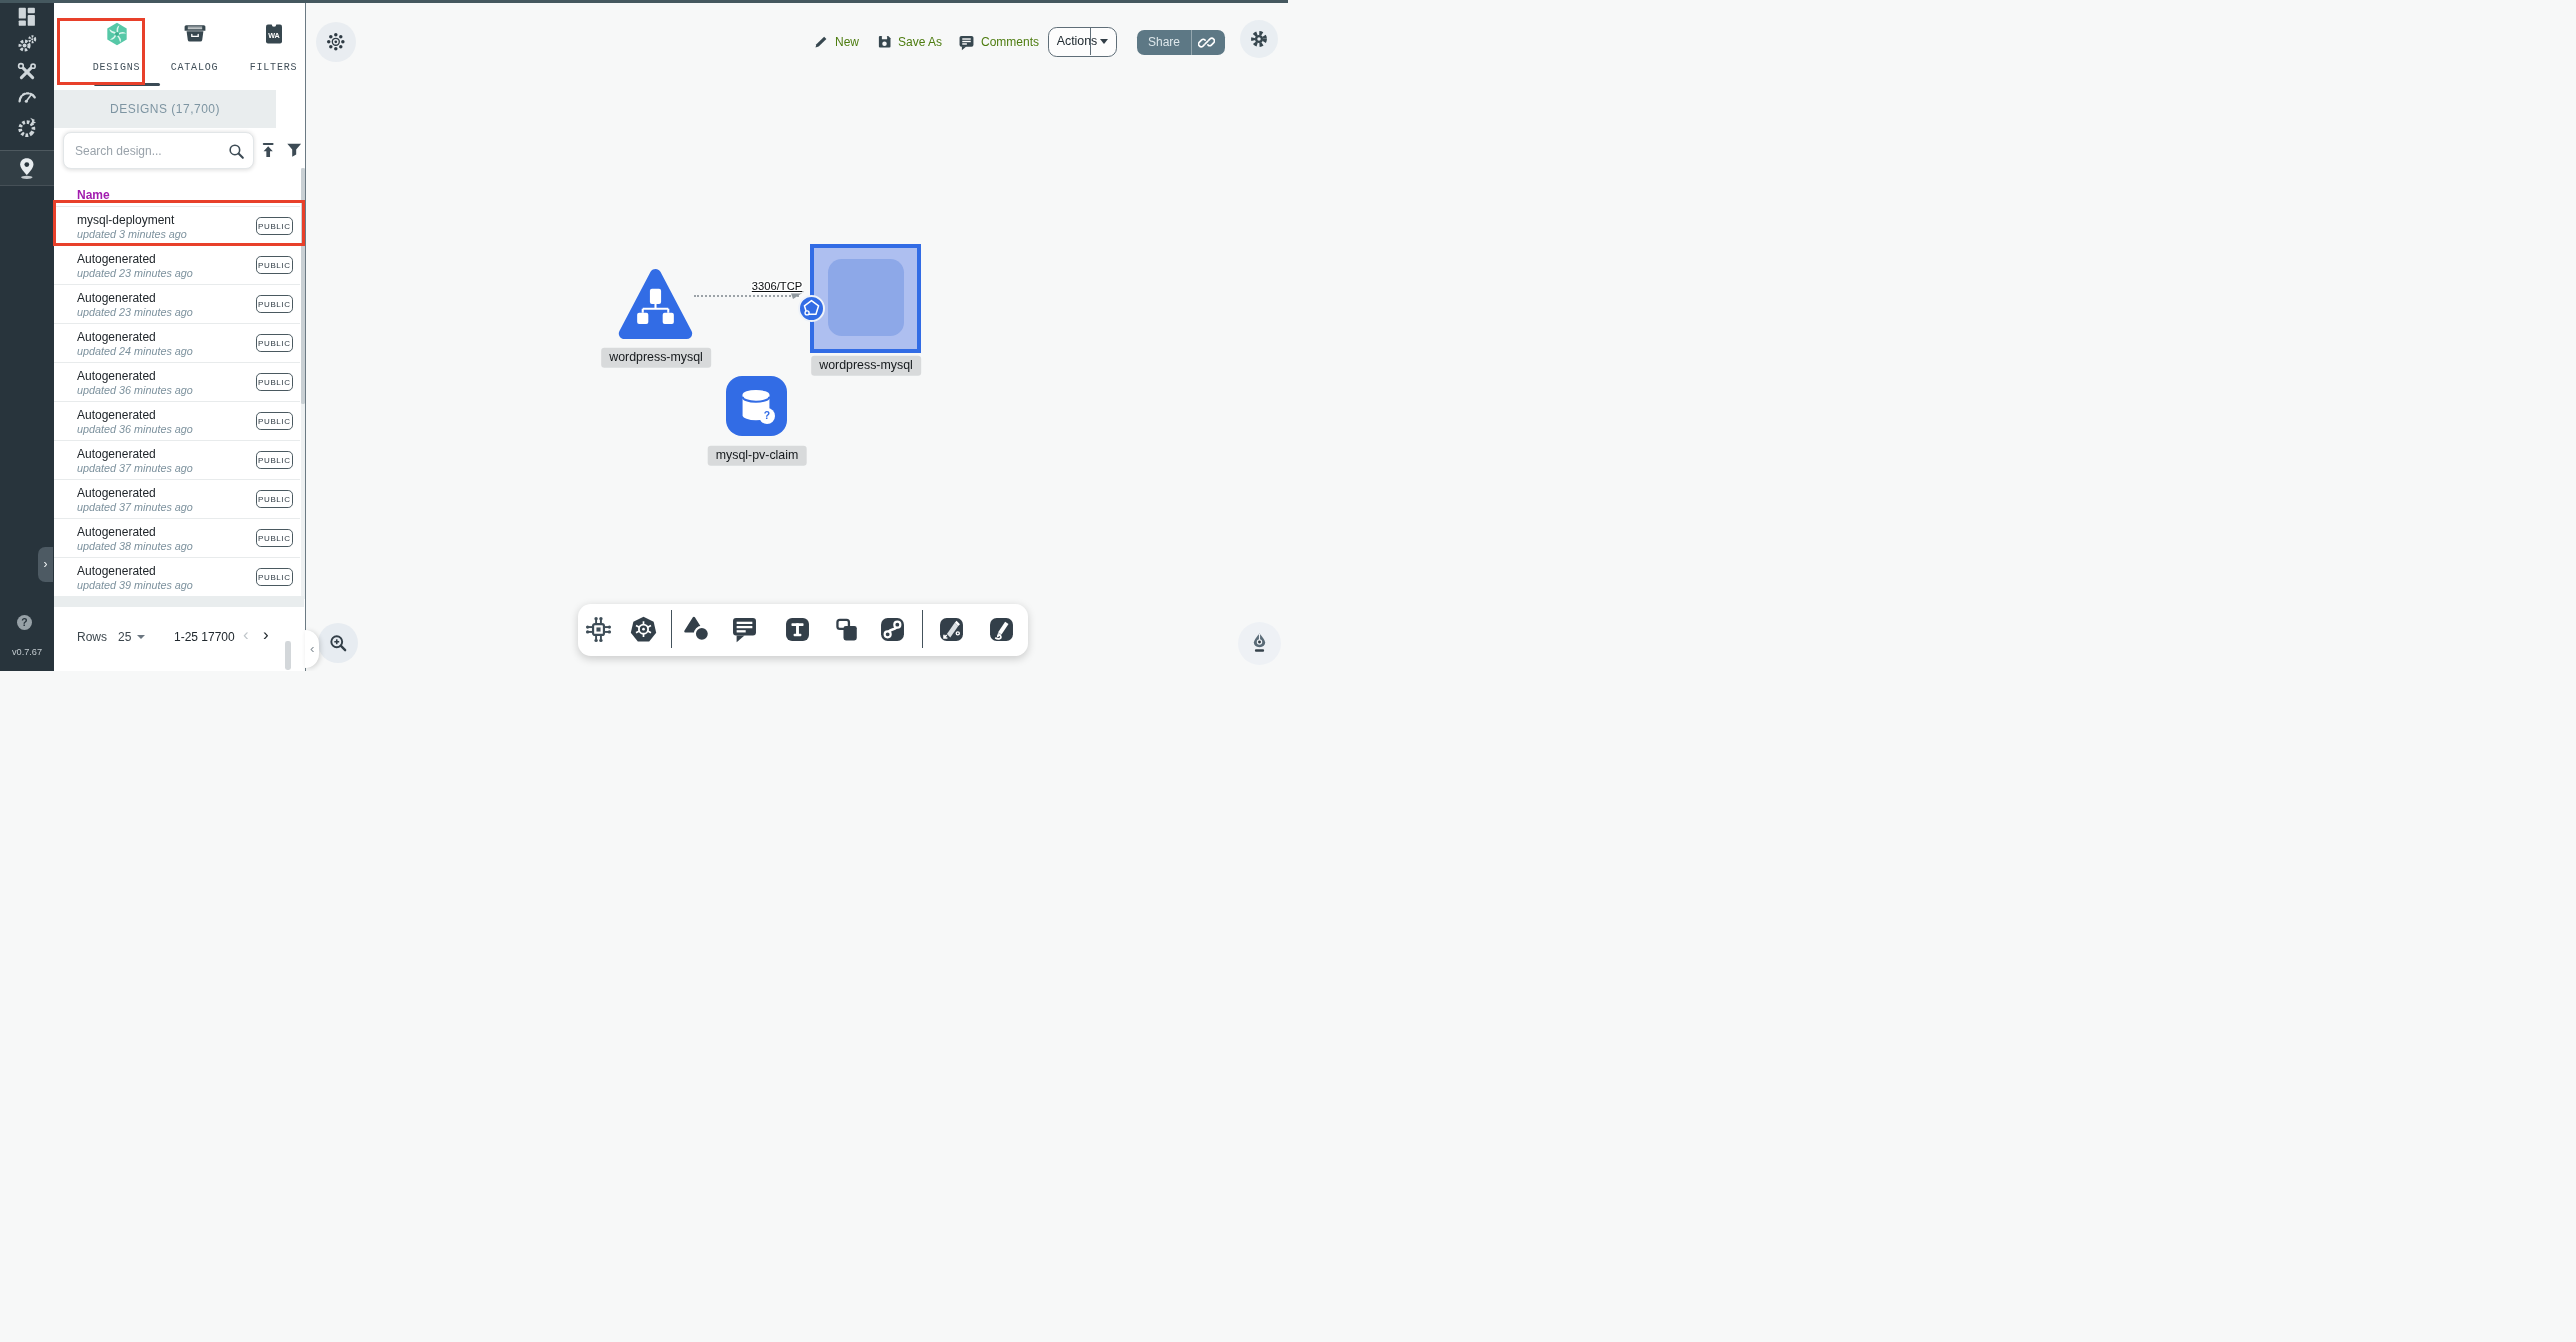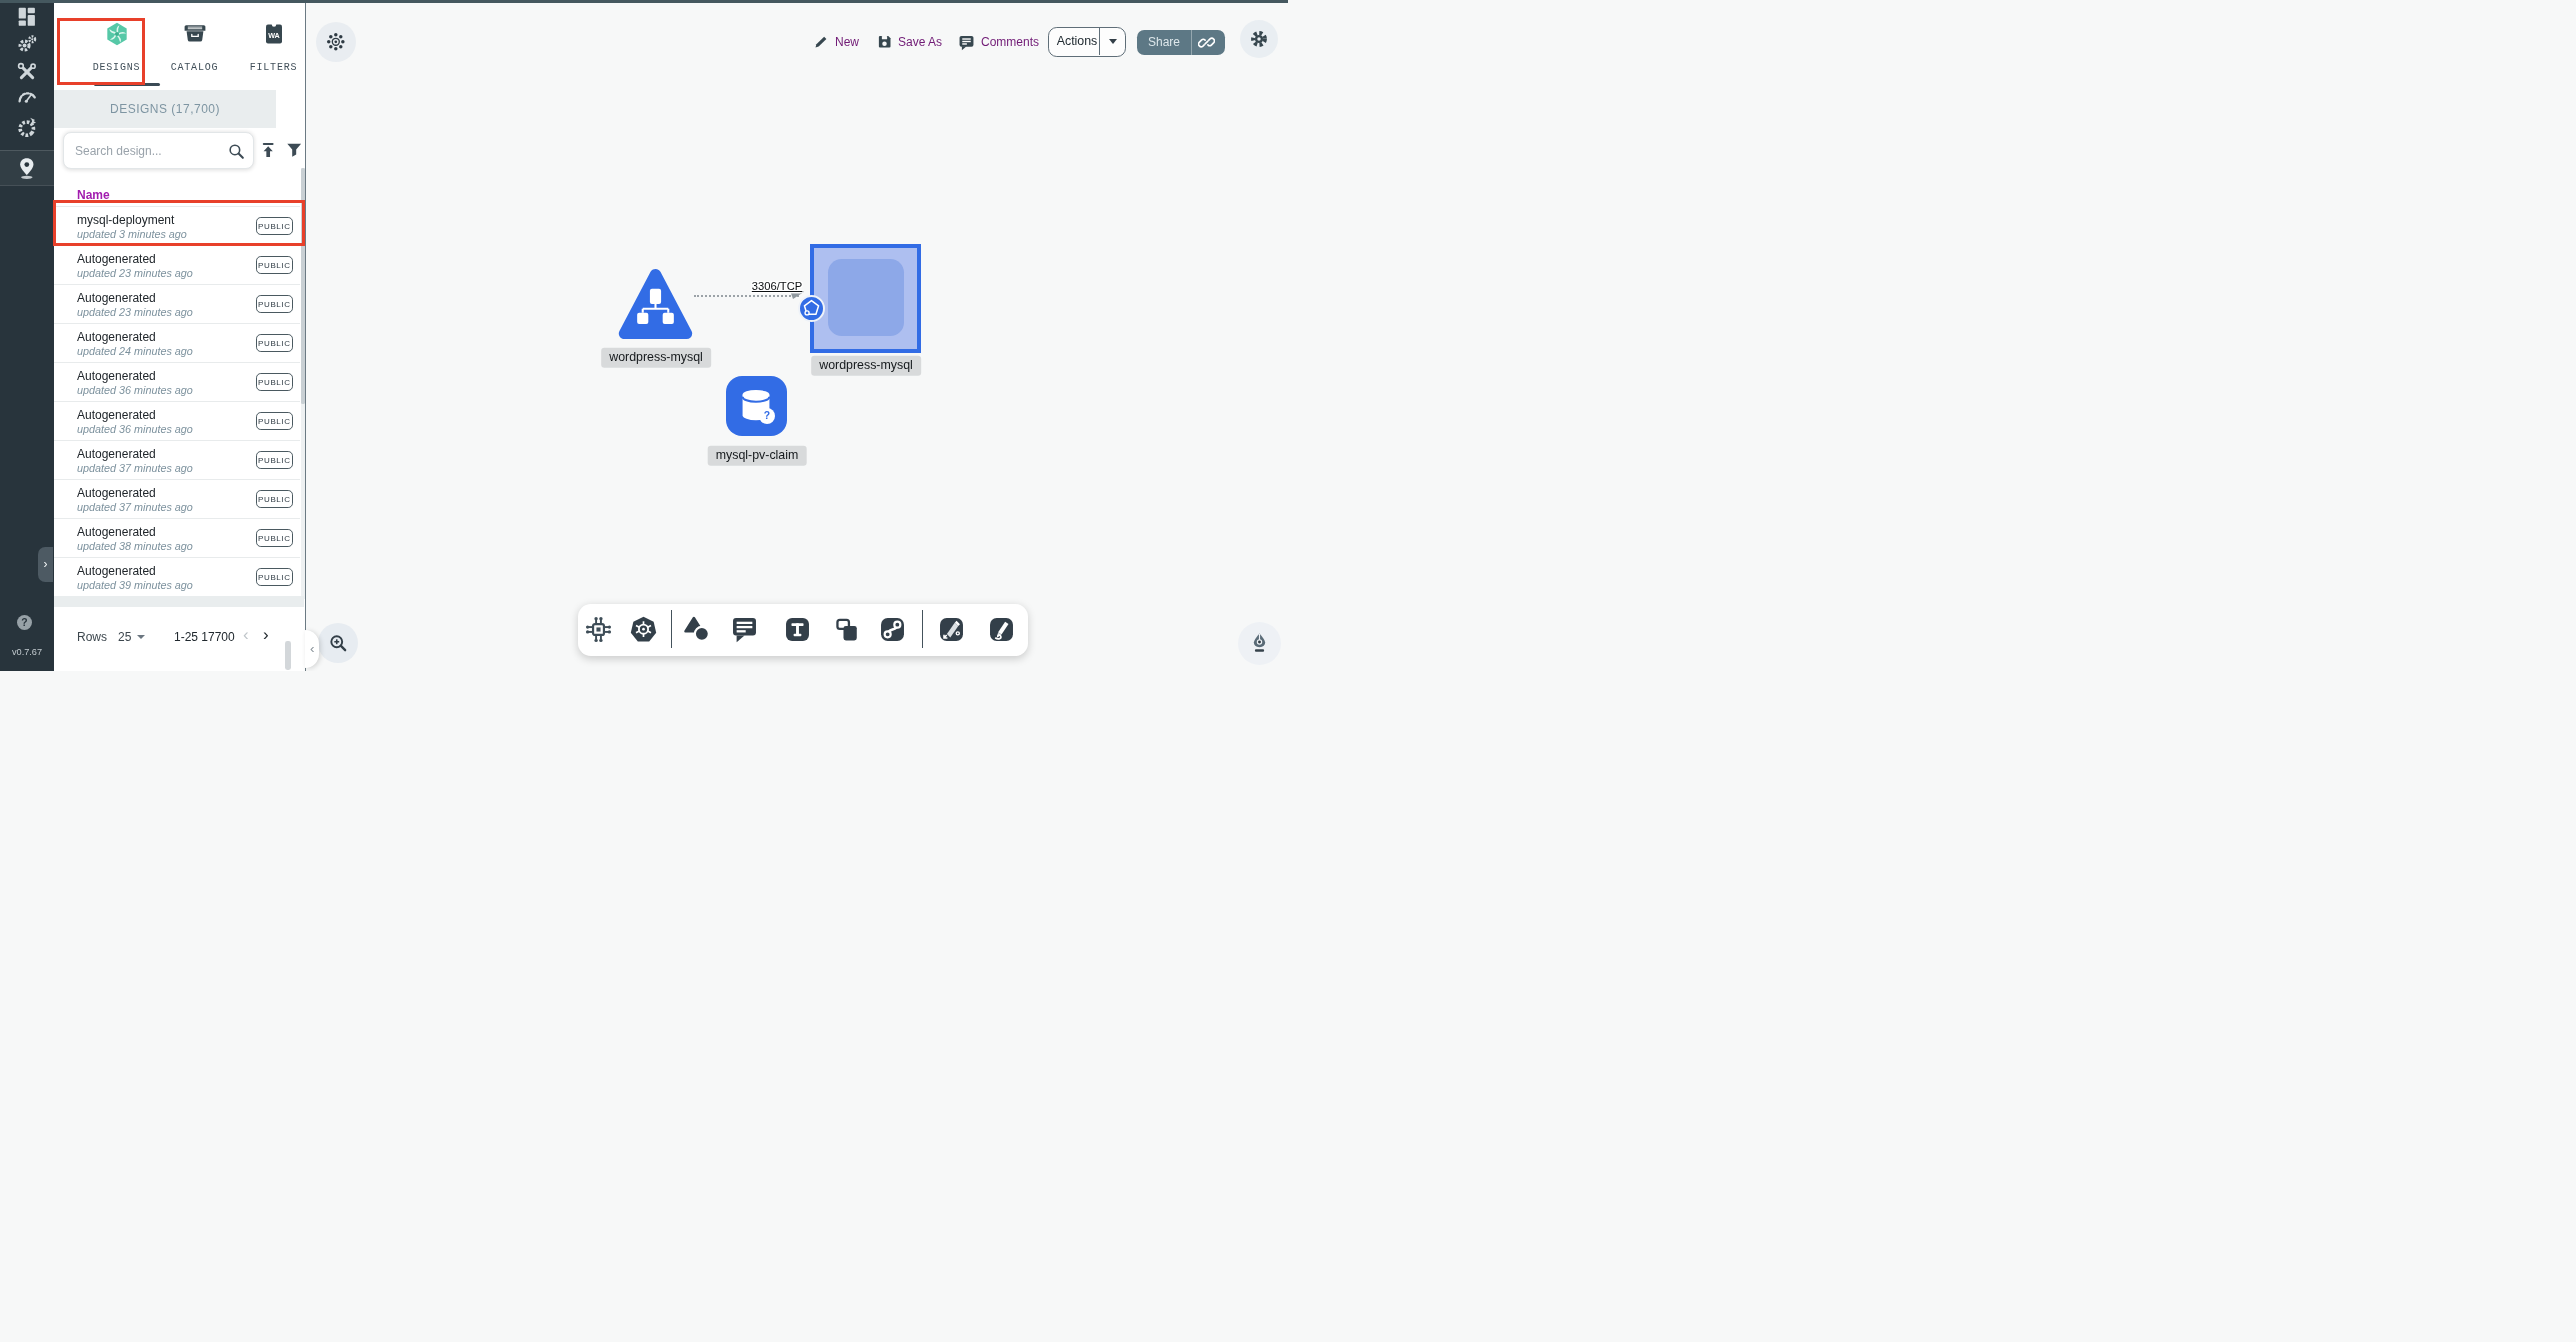--- a/index.html
+++ b/index.html
@@ -50,23 +50,23 @@
   .red-box { position:absolute; border:3.6px solid #e8402a; z-index:50; pointer-events:none; }
   #red1 { left:57px; top:18.4px; width:88px; height:67px; }
   #red2 { left:53px; top:200px; width:252px; height:46px; }
 
   
   .circle-btn { position:absolute; border-radius:50%; background:#e9edf1; display:flex; align-items:center; justify-content:center; cursor:pointer; }
   #mesh-btn { left:316px; top:21.6px; width:40px; height:40px; }
   #gear-btn { left:1240px; top:20px; width:38px; height:38px; background:#e9eef2; }
   #zoom-btn { left:318px; top:623px; width:40px; height:40px; background:#e7ecf1; }
   #nib-btn { left:1238px; top:622px; width:43px; height:43px; background:#eef1f5; }
-  .tb-label { position:absolute; top:35px; font-size:12px; color:#701a75; transform:translateX(-50%); cursor:pointer; }
+  .tb-label { position:absolute; top:35px; font-size:12px; color:#4d7c0f; transform:translateX(-50%); cursor:pointer; }
   .tb-ic { position:absolute; top:34px; cursor:pointer; }
-  #actions-btn { position:absolute; left:1048px; top:27px; width:78px; height:30px; border:1.2px solid #5f6e78; border-radius:8.8px; background:#fdfdfd; cursor:pointer; }
+  #actions-btn { position:absolute; left:1048px; top:27px; width:69px; height:30px; border:1.2px solid #5f6e78; border-radius:8.8px; background:#fdfdfd; cursor:pointer; }
   #actions-label { position:absolute; left:0; top:0; width:56px; height:27px; line-height:27px; text-align:center; font-size:12.4px; color:#212b32; }
   #actions-div { position:absolute; right:25px; top:0; width:0.8px; height:27px; background:#5f6e78; }
   #actions-caret { position:absolute; right:8px; top:11.2px; width:0; height:0; border-left:4.8px solid transparent; border-right:4.8px solid transparent; border-top:5.6px solid #333f48; }
   #share-btn { position:absolute; left:1137px; top:30px; width:88px; height:25px; border-radius:7.2px; background:#5d7885; cursor:pointer; }
   #share-label { position:absolute; left:0; top:0; width:54px; height:25px; line-height:25px; text-align:center; font-size:12px; color:#dde7eb; }
   #share-div { position:absolute; left:54px; top:0; width:0.8px; height:25px; background:rgba(255,255,255,0.35); }
 
   
   #edge { position:absolute; left:694px; top:295px; width:105px; height:0; border-top:2.8px dotted #9ba2a7; }
   #edge-label { position:absolute; left:777px; top:286px; transform:translate(-50%,-50%); font-size:11.2px; font-weight:500; color:#0c0f11; text-shadow:-1.2px -1.2px 0 #fff,1.2px -1.2px 0 #fff,-1.2px 1.2px 0 #fff,1.2px 1.2px 0 #fff,0 0 3.2px #fff;text-decoration:underline; }

